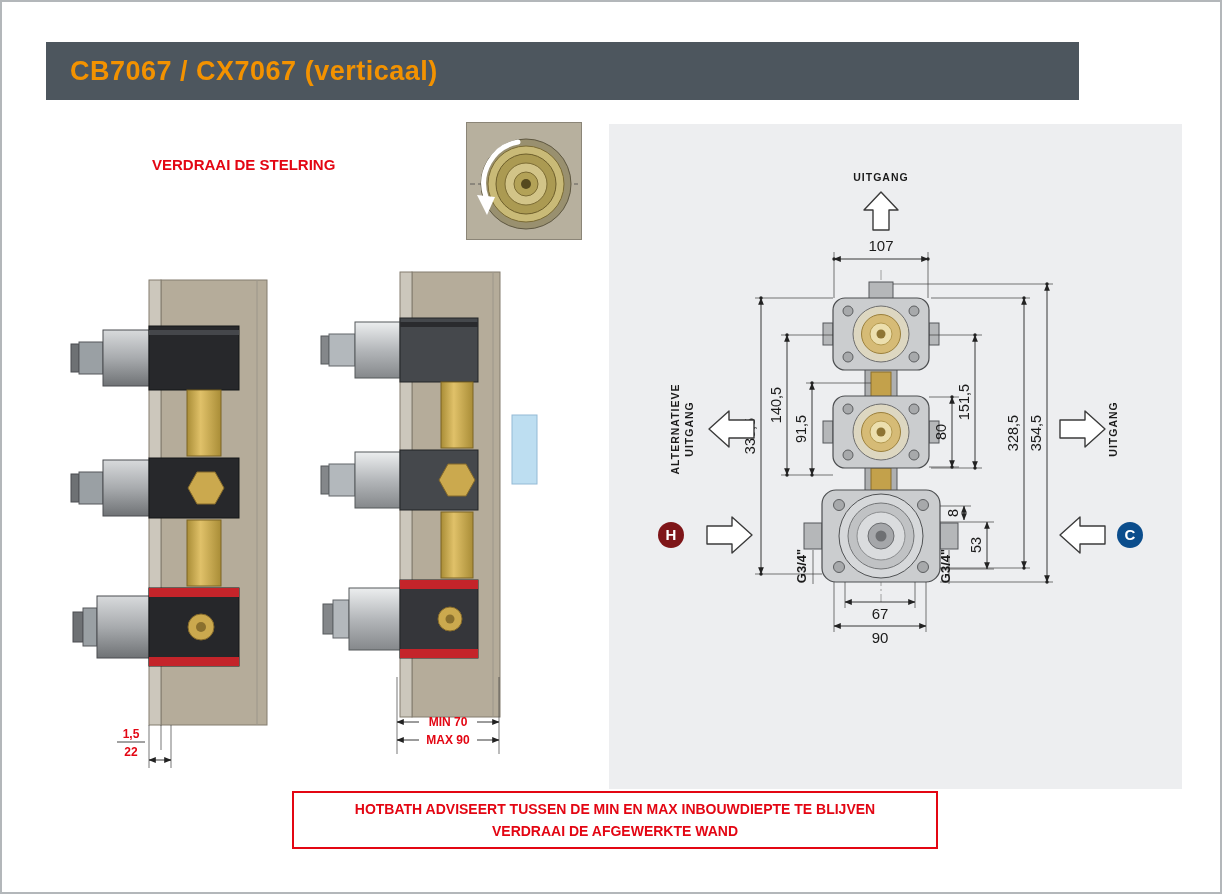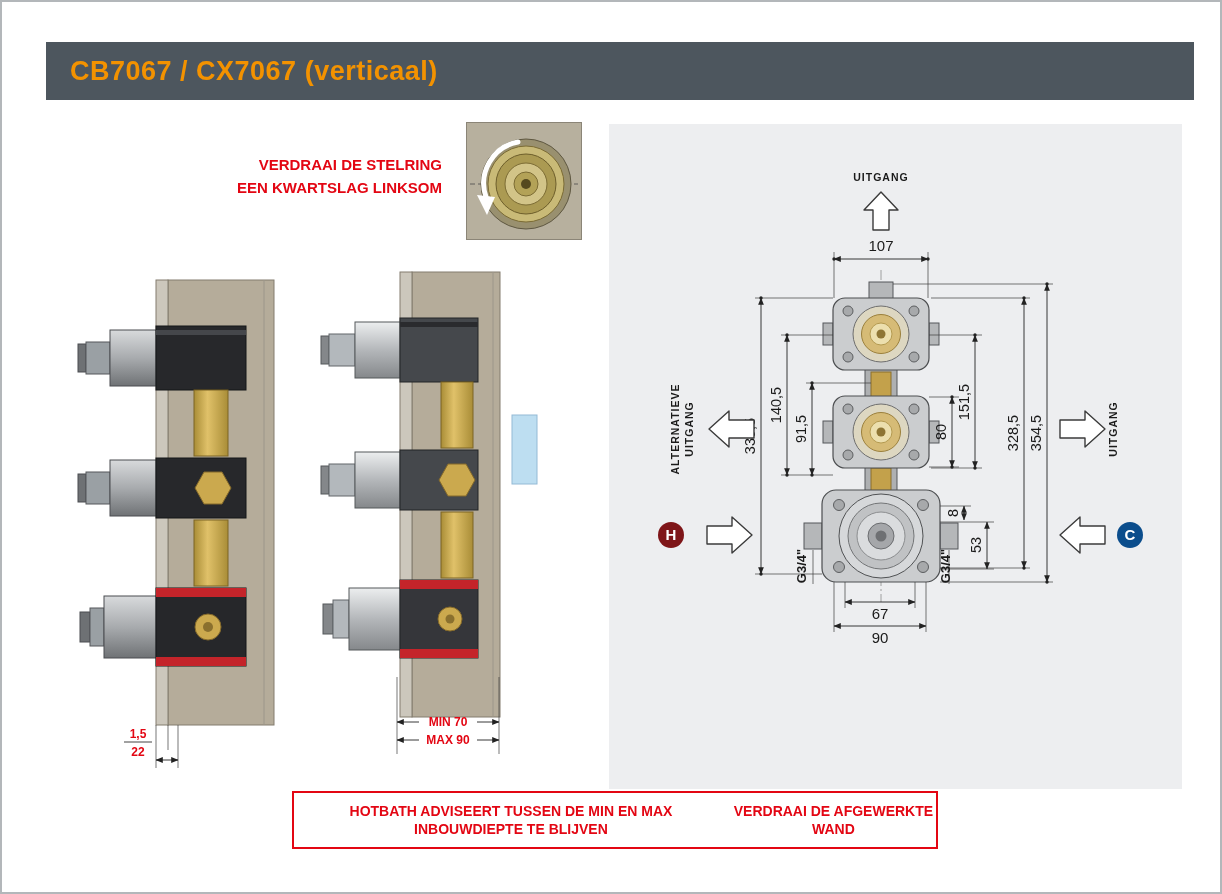--- a/index.html
+++ b/index.html
@@ -2,29 +2,29 @@
 <html style="--header-bg: #4d565e; --accent: #f39200; --warning-red: #e30613; --hot: #7e1518; --cold: #0b4d8c; --panel-bg: #edeef0;"><head>
 <meta charset="utf-8">
 <style>
   :root{
     --header-bg:#4d565e; --accent:#f39200; --warning-red:#e30613;
     --hot:#7e1518; --cold:#0b4d8c; --panel-bg:#edeef0;
   }
   *{box-sizing:border-box;margin:0;padding:0}
   body{background:#888;font-family:"Liberation Sans",sans-serif}
   .page{position:relative;width:1222px;height:894px;background:#fff;border:2px solid #b3b7ba;overflow:hidden;margin:0 auto}
-  .titlebar{position:absolute;left:44px;top:40px;width:1148px;height:58px;background:var(--header-bg);display:flex;align-items:center;padding-left:24px}
+  .titlebar{position:absolute;left:44px;top:40px;width:1033px;height:58px;background:var(--header-bg);display:flex;align-items:center;padding-left:24px}
   .titlebar h1{font-size:27px;font-weight:bold;color:var(--accent);letter-spacing:.5px}
-  .instruction{position:absolute;left:150px;top:152px;width:290px;text-align:right;font-size:15px;font-weight:bold;color:var(--warning-red);line-height:1.5}
+  .instruction{position:absolute;left:150px;top:152px;width:290px;text-align:left;font-size:15px;font-weight:bold;color:var(--warning-red);line-height:1.5}
   .ring-inset{position:absolute;left:464px;top:120px;width:116px;height:118px}
-  .side-view-1{position:absolute;left:66px;top:268px;width:232px;height:505px}
+  .side-view-1{position:absolute;left:59px;top:268px;width:232px;height:505px}
   .side-view-2{position:absolute;left:313px;top:260px;width:240px;height:505px}
   .panel{position:absolute;left:607px;top:122px;width:573px;height:665px;background:var(--panel-bg)}
   .footer-box{position:absolute;left:290px;top:789px;width:646px;height:58px;background:#fff;border:2px solid var(--warning-red);
-    display:flex;flex-direction:row;align-items:center;justify-content:center;gap:3px;
+    display:flex;flex-direction:column;align-items:center;justify-content:center;gap:3px;
     color:var(--warning-red);font-weight:bold;font-size:14px;text-align:center;line-height:1.3}
   svg{display:block}
   .dimtxt{font-family:"Liberation Sans",sans-serif;font-size:14.5px;fill:#1a1a1a}
   .dimtxt-lg{font-family:"Liberation Sans",sans-serif;font-size:15px;fill:#1a1a1a}
   .reddim{font-family:"Liberation Sans",sans-serif;font-size:12px;font-weight:bold;fill:var(--warning-red)}
   .flowlbl{font-family:"Liberation Sans",sans-serif;font-size:10.5px;font-weight:bold;fill:#1a1a1a;letter-spacing:1px}
   .hclbl{font-family:"Liberation Sans",sans-serif;font-size:15px;font-weight:bold;fill:#fff}
   .thread{font-family:"Liberation Sans",sans-serif;font-size:13px;font-weight:600;fill:#1a1a1a}
   .dimline{stroke:#222;stroke-width:.9}
   .extline{stroke:#3c3c3c;stroke-width:.7}
@@ -34,21 +34,20 @@
 <body>
 
 <div class="page">
 
   <header class="titlebar">
     <h1>CB7067 / CX7067 (verticaal)</h1>
   </header>
 
   <div class="instruction">
     <div>VERDRAAI DE STELRING</div>
-    <div>EEN KWARTSLAG LINKSOM</div>
   </div>
 
   <div class="ring-inset">
     <svg width="116" height="118" viewBox="0 0 116 118">
       <rect x="0.5" y="0.5" width="115" height="117" fill="#b7b09e" stroke="#8b8577"></rect>
       <line x1="4" y1="62" x2="112" y2="62" stroke="#4a4a4a" stroke-width="0.8" stroke-dasharray="5 3"></line>
       <line x1="60" y1="50" x2="60" y2="74" stroke="#4a4a4a" stroke-width="0.8" stroke-dasharray="5 3"></line>
       <g>
         <circle cx="60" cy="62" r="45" fill="#99906f" stroke="#5e5741"></circle>
         <circle cx="60" cy="62" r="38" fill="#c9ba77" stroke="#7c6c34"></circle>

